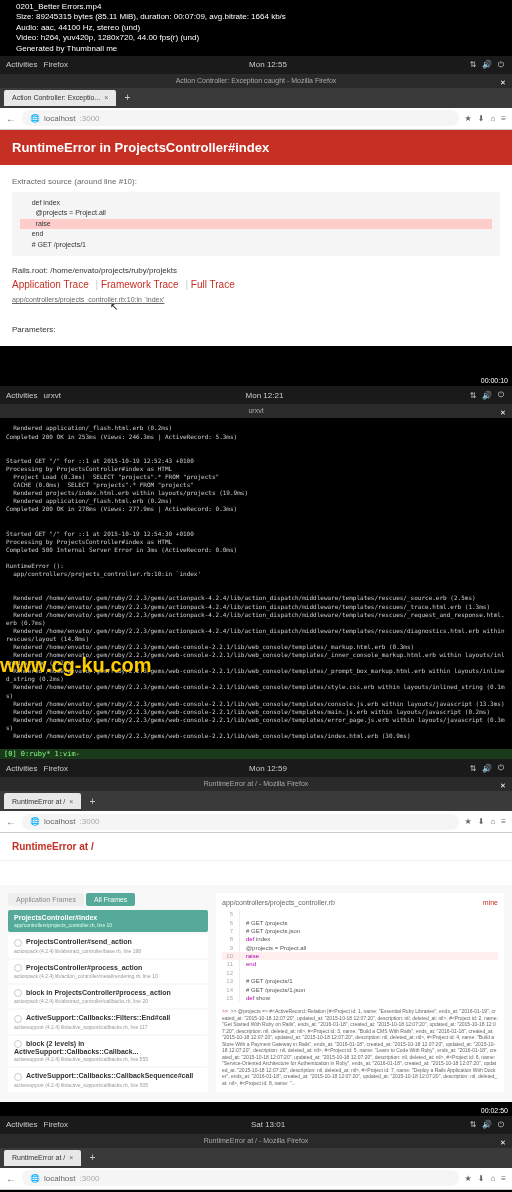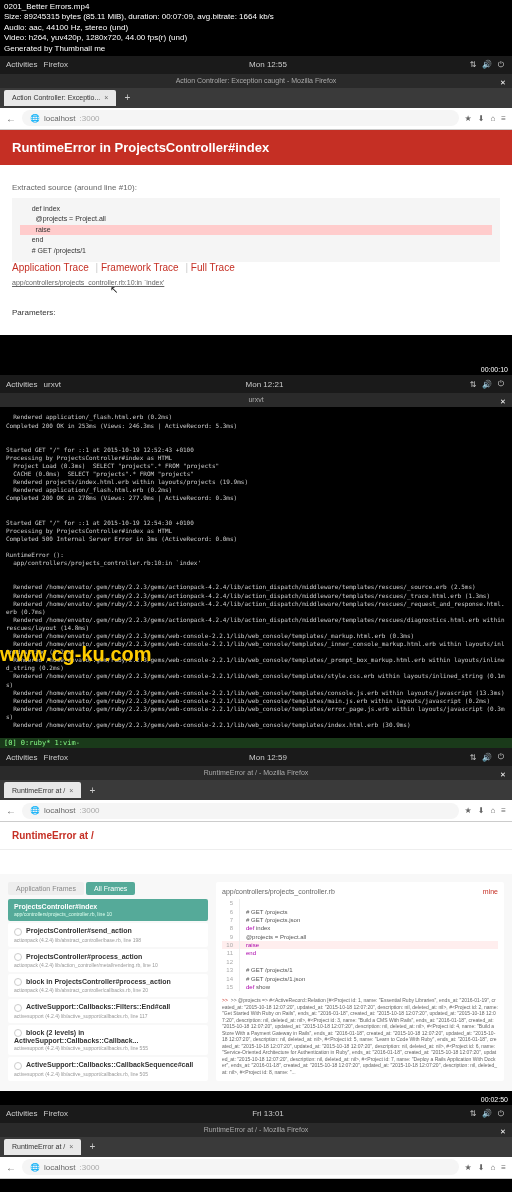--- a/index.html
+++ b/index.html
@@ -1,33 +1,33 @@
 <!DOCTYPE html>
 <html><head>
 <meta charset="utf-8">
 <style>
 *{margin:0;padding:0;box-sizing:border-box;font-family:Arial,Helvetica,sans-serif}
 body{background:#000;width:512px;font-size:8px;color:#ccc}
-.info-block{background:#000;color:#fff;padding:2px 4px;font-size:8px;line-height:1.3}
+.info-block{background:#000;color:#fff;padding:2px 16px;font-size:8px;line-height:1.3}
 .topbar{background:#1a1a1a;height:18px;display:flex;align-items:center;justify-content:space-between;padding:0 6px;color:#ccc;font-size:8px}
 .topbar-left{display:flex;gap:6px;align-items:center}
 .topbar-right{display:flex;gap:4px;align-items:center}
 .icon-sm{width:10px;height:10px;display:inline-flex;align-items:center;justify-content:center}
 .win-title{background:#2a2a2a;height:14px;color:#aaa;font-size:7px;text-align:center;line-height:14px;position:relative}
 .win-close{position:absolute;right:4px;top:2px;width:10px;height:10px;color:#fff}
 .tab-strip{background:#3a3a3a;height:20px;display:flex;align-items:center;padding:0 4px;gap:4px}
 .tab{background:#e8e8e8;height:16px;padding:0 8px;display:flex;align-items:center;gap:4px;font-size:7px;color:#333;border-radius:2px 2px 0 0}
 .tab-close{color:#666;cursor:pointer}
 .tab-add{color:#ccc;font-size:10px;padding:0 4px}
 .url-bar{background:#fff;height:22px;display:flex;align-items:center;padding:0 6px;gap:6px;border-bottom:1px solid #ccc}
 .url-input{flex:1;background:#f5f5f5;height:16px;border-radius:8px;padding:0 8px;font-size:8px;color:#666;display:flex;align-items:center;gap:4px}
 .url-right{display:flex;gap:6px;color:#666}
 .nav-icon{color:#666;font-size:10px}
 .error-header{background:#c52f24;color:#fff;padding:10px 12px;font-size:13px;font-weight:bold}
-.error-body{background:#fff;padding:18px 12px}
+.error-body{background:#fff;padding:12px 12px}
 .extracted{color:#666;font-size:8px;margin-bottom:6px}
 .code-block{background:#f5f5f5;padding:6px 8px;font-family:monospace;font-size:7px;color:#333;line-height:1.5}
 .code-line{white-space:pre}
 .hl{background:#ffcccc}
 .rails-root{font-size:8px;color:#333;margin:10px 0 4px}
 .trace-links{font-size:10px;margin-bottom:6px}
 .trace-links a{color:#c52f24;text-decoration:none;margin-right:4px}
 .trace-line{font-size:7px;color:#666;text-decoration:underline}
 .cursor{position:relative}
 .request-h{color:#333;font-size:12px;font-weight:bold;margin-top:12px}
@@ -117,20 +117,21 @@
 <div class="error-body">
   <div class="extracted">Extracted source (around line #10):</div>
   <div class="code-block">
     <div class="code-line">      def index</div>
     <div class="code-line">        @projects = Project.all</div>
     <div class="code-line hl">        raise</div>
     <div class="code-line">      end</div>
     <div class="code-line"></div>
     <div class="code-line">      # GET /projects/1</div>
   </div>
+  <div class="rails-root">Rails.root: /home/envato/projects/ruby/projekts</div>
   <div class="trace-links">
     <a>Application Trace</a> |
     <a>Framework Trace</a> |
     <a>Full Trace</a>
   </div>
   <div class="trace-line cursor">app/controllers/projects_controller.rb:10:in `index'</div>
   <div style="position:relative;height:10px">
       <span style="position:absolute;left:98px;top:-2px;font-size:10px;color:#000">↖</span>
     </div>
   <div class="params">Parameters:</div>
@@ -310,21 +311,21 @@
 </div>
 <div class="black-gap" style="height:14px">
   <span class="timestamp">00:02:50</span>
 </div>
 
 <div class="topbar">
   <div class="topbar-left">
       <span>Activities</span>
       <span>Firefox</span>
     </div>
-  <div>Fri 13:01</div>
+  <div>Sat 13:01</div>
   <div class="topbar-right">
     <span class="icon-sm">⇅</span>
     <span class="icon-sm">🔊</span>
     <span class="icon-sm">⏻</span>
   </div>
 </div>
 <div class="win-title">
   <span>RuntimeError at / - Mozilla Firefox</span>
   <span class="win-close">✕</span>
 </div>

